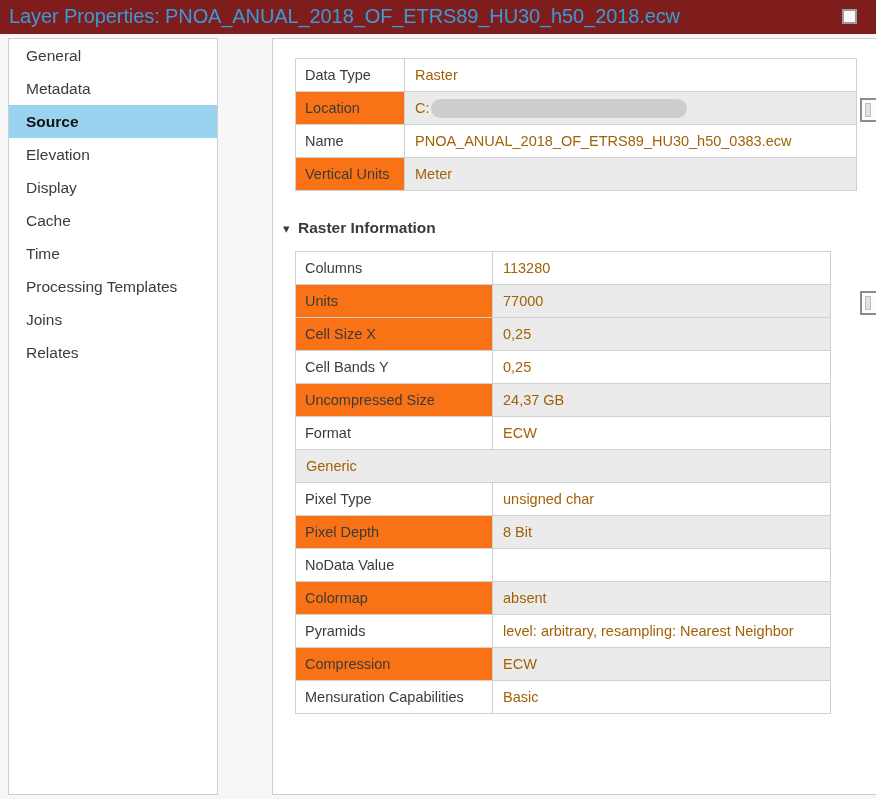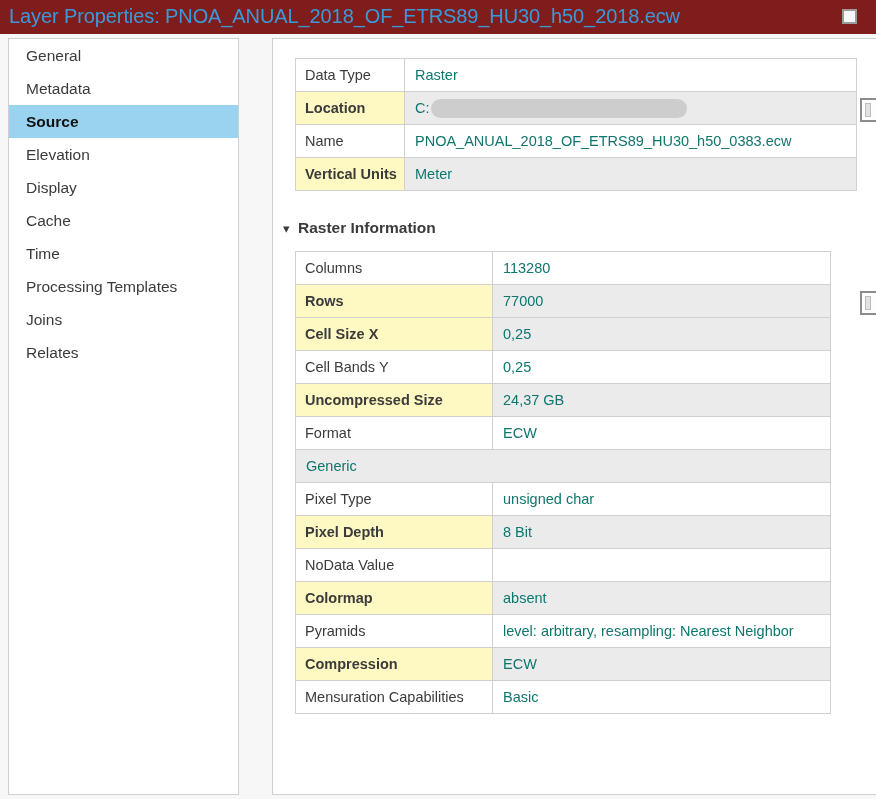--- a/index.html
+++ b/index.html
@@ -52,21 +52,21 @@
     width: 876px;
     height: 765px;
     background: #f7f7f7;
   }
 
   
   .sidebar {
     position: absolute;
     left: 8px;
     top: 4px;
-    width: 231px;
+    width: 210px;
     height: 757px;
     background: #ffffff;
     border: 1px solid #cfcfcf;
     box-sizing: border-box;
   }
   .nav-item {
     height: 33px;
     line-height: 33px;
     padding-left: 17px;
     font-size: 15.5px;
@@ -113,39 +113,39 @@
     top: 212px;
     width: 536px;
   }
   .prop-row {
     display: flex;
     height: 33px;
     border-bottom: 1px solid #d0d0d0;
     box-sizing: border-box;
   }
   .prop-row.shade { background: #ebebeb; }
-  .prop-row.shade .prop-key { background: #fef9c3; font-weight: bold; }
+  .prop-row.shade .prop-key { background: #f97316; }
   .prop-key {
     flex: 0 0 auto;
     padding-left: 9px;
     font-size: 14.5px;
     color: #3b3b3b;
     line-height: 32px;
     border-right: 1px solid #d0d0d0;
     box-sizing: border-box;
     white-space: nowrap;
     overflow: hidden;
   }
   .table-source .prop-key { width: 109px; }
   .table-raster .prop-key { width: 197px; }
   .prop-val {
     flex: 1 1 auto;
     padding-left: 10px;
     font-size: 14.5px;
-    color: #0f766e;
+    color: #a16207;
     line-height: 32px;
     white-space: nowrap;
     overflow: hidden;
     position: relative;
   }
   .redaction-bar {
     display: inline-block;
     vertical-align: middle;
     width: 256px;
     height: 19px;
@@ -245,21 +245,21 @@
     <div class="section-header">
       <span class="chevron">▾</span><span class="section-label">Raster Information</span>
     </div>
 
     <div class="prop-table table-raster">
       <div class="prop-row">
           <div class="prop-key">Columns</div>
           <div class="prop-val">113280</div>
         </div>
       <div class="prop-row shade">
-          <div class="prop-key">Rows</div>
+          <div class="prop-key">Units</div>
           <div class="prop-val">77000</div>
         </div>
       <div class="prop-row shade">
           <div class="prop-key">Cell Size X</div>
           <div class="prop-val">0,25</div>
         </div>
       <div class="prop-row">
           <div class="prop-key">Cell Bands Y</div>
           <div class="prop-val">0,25</div>
         </div>

